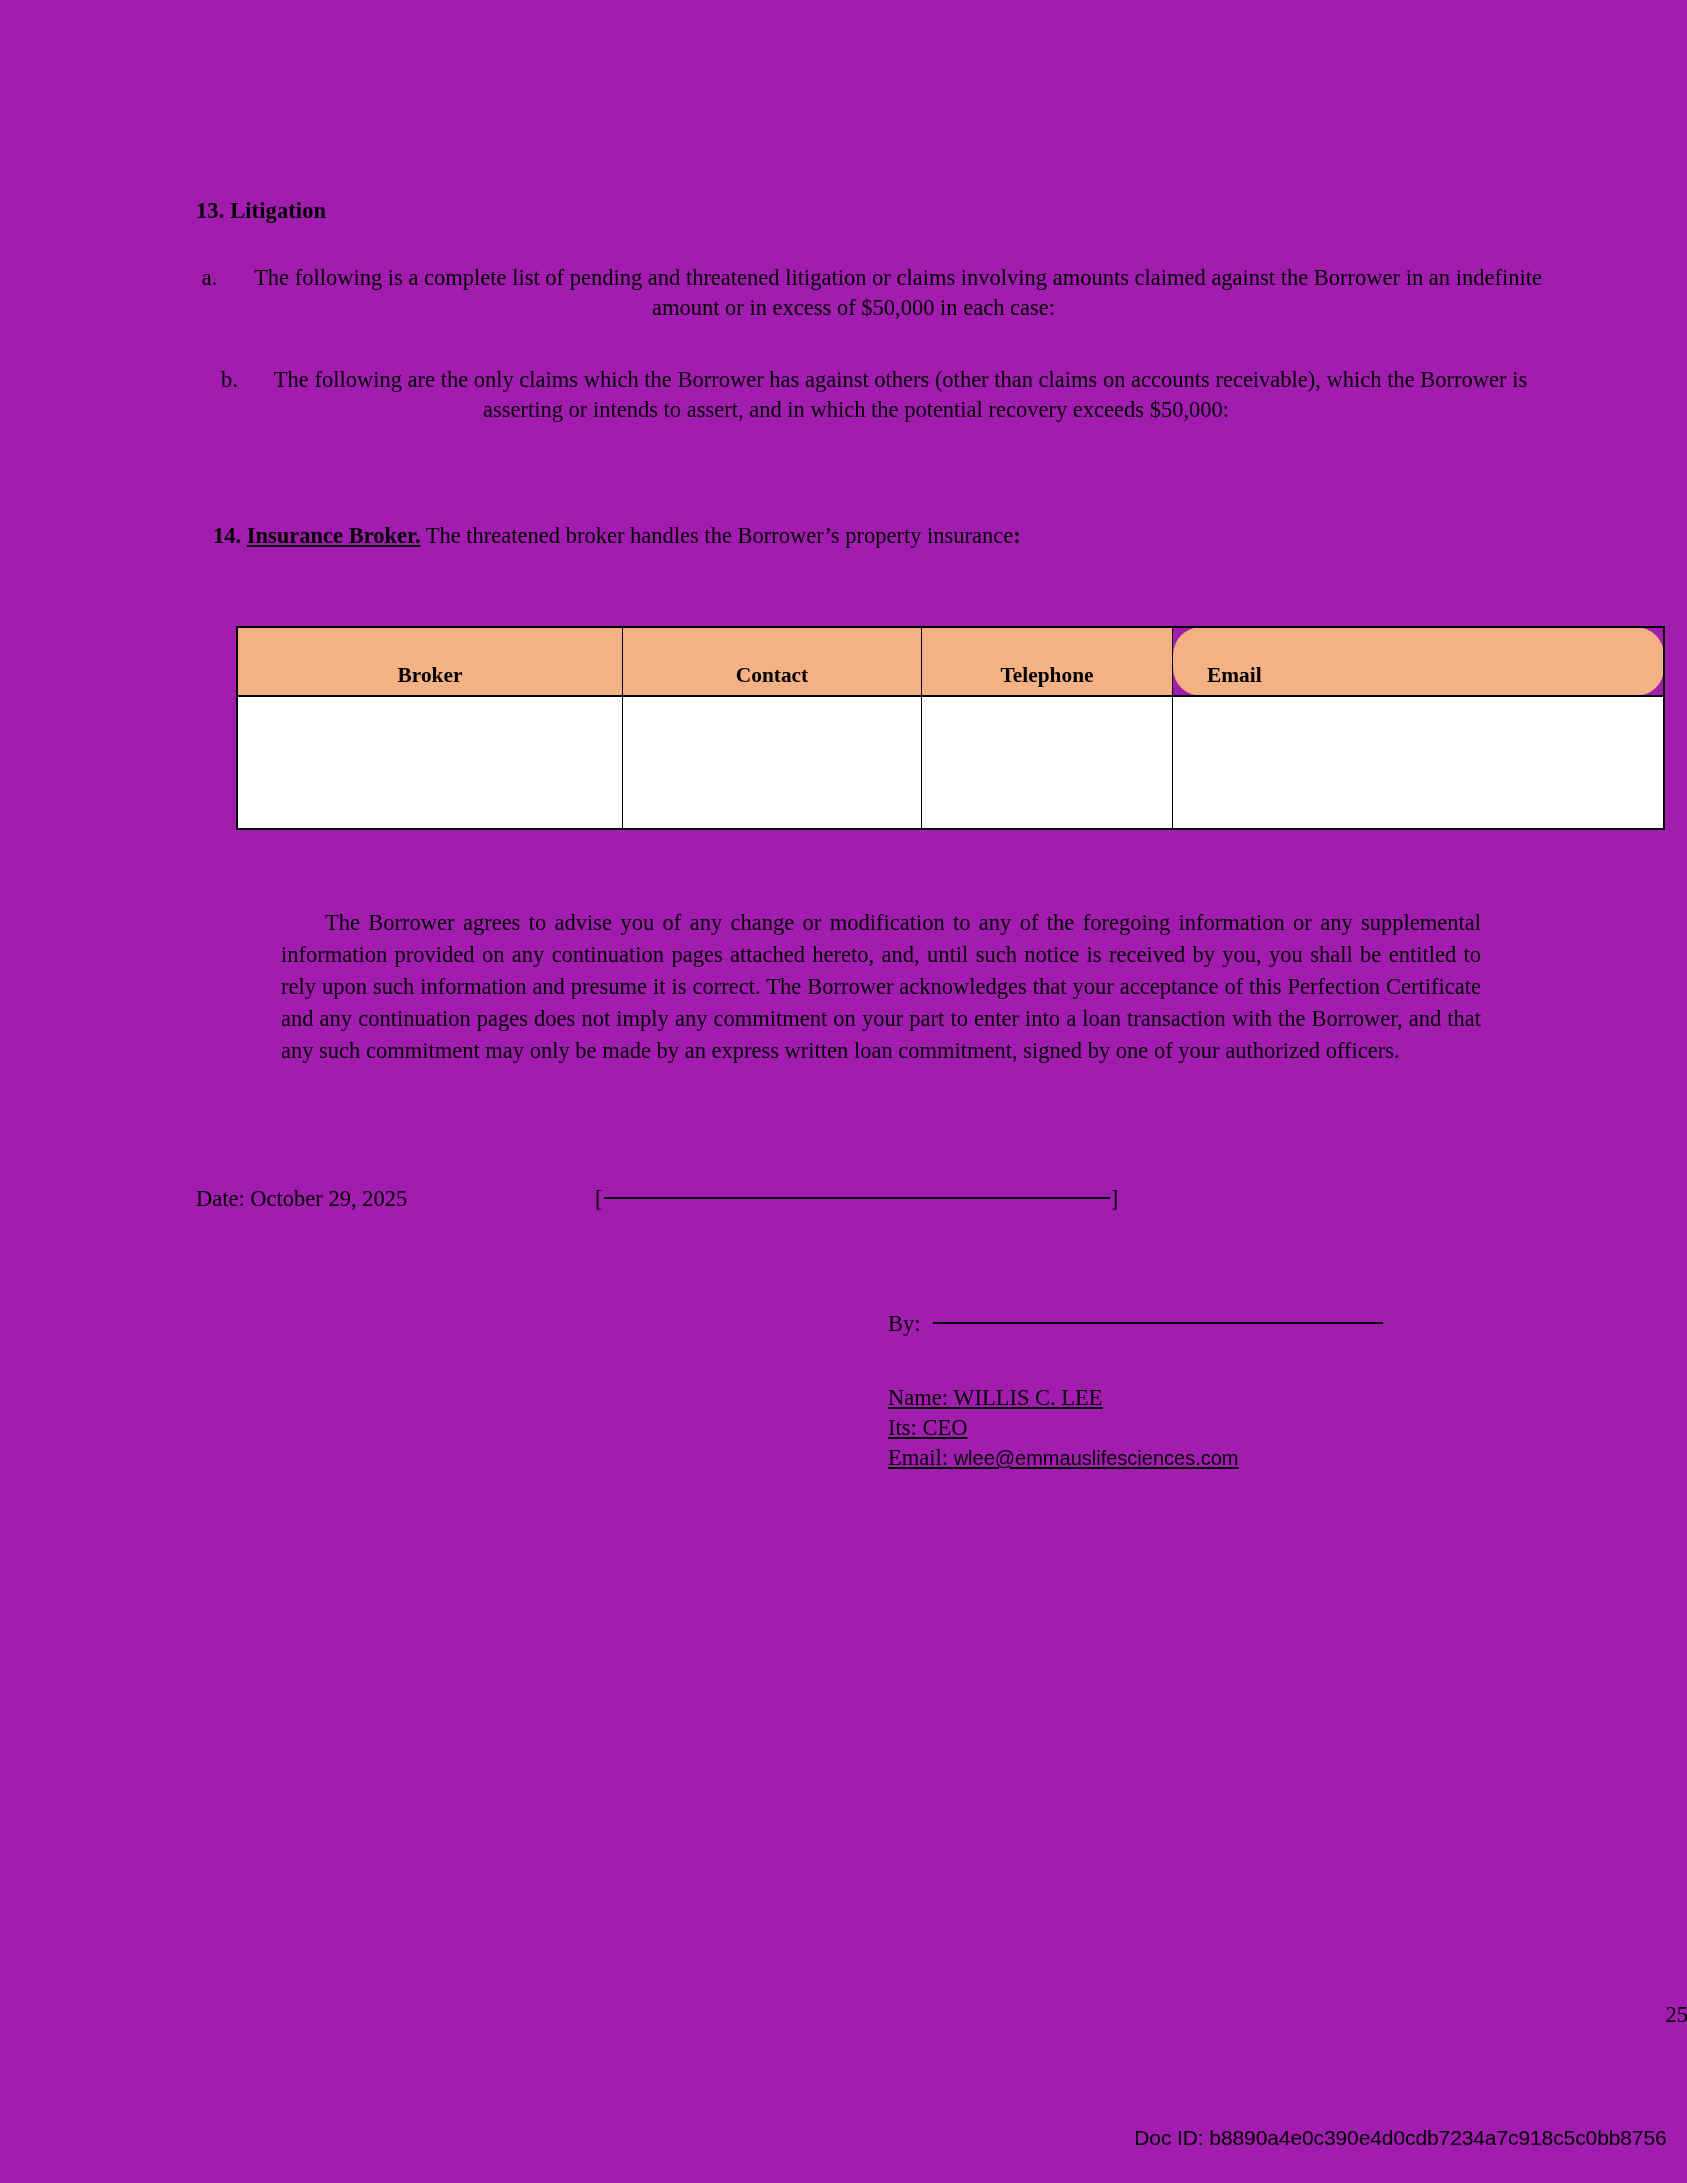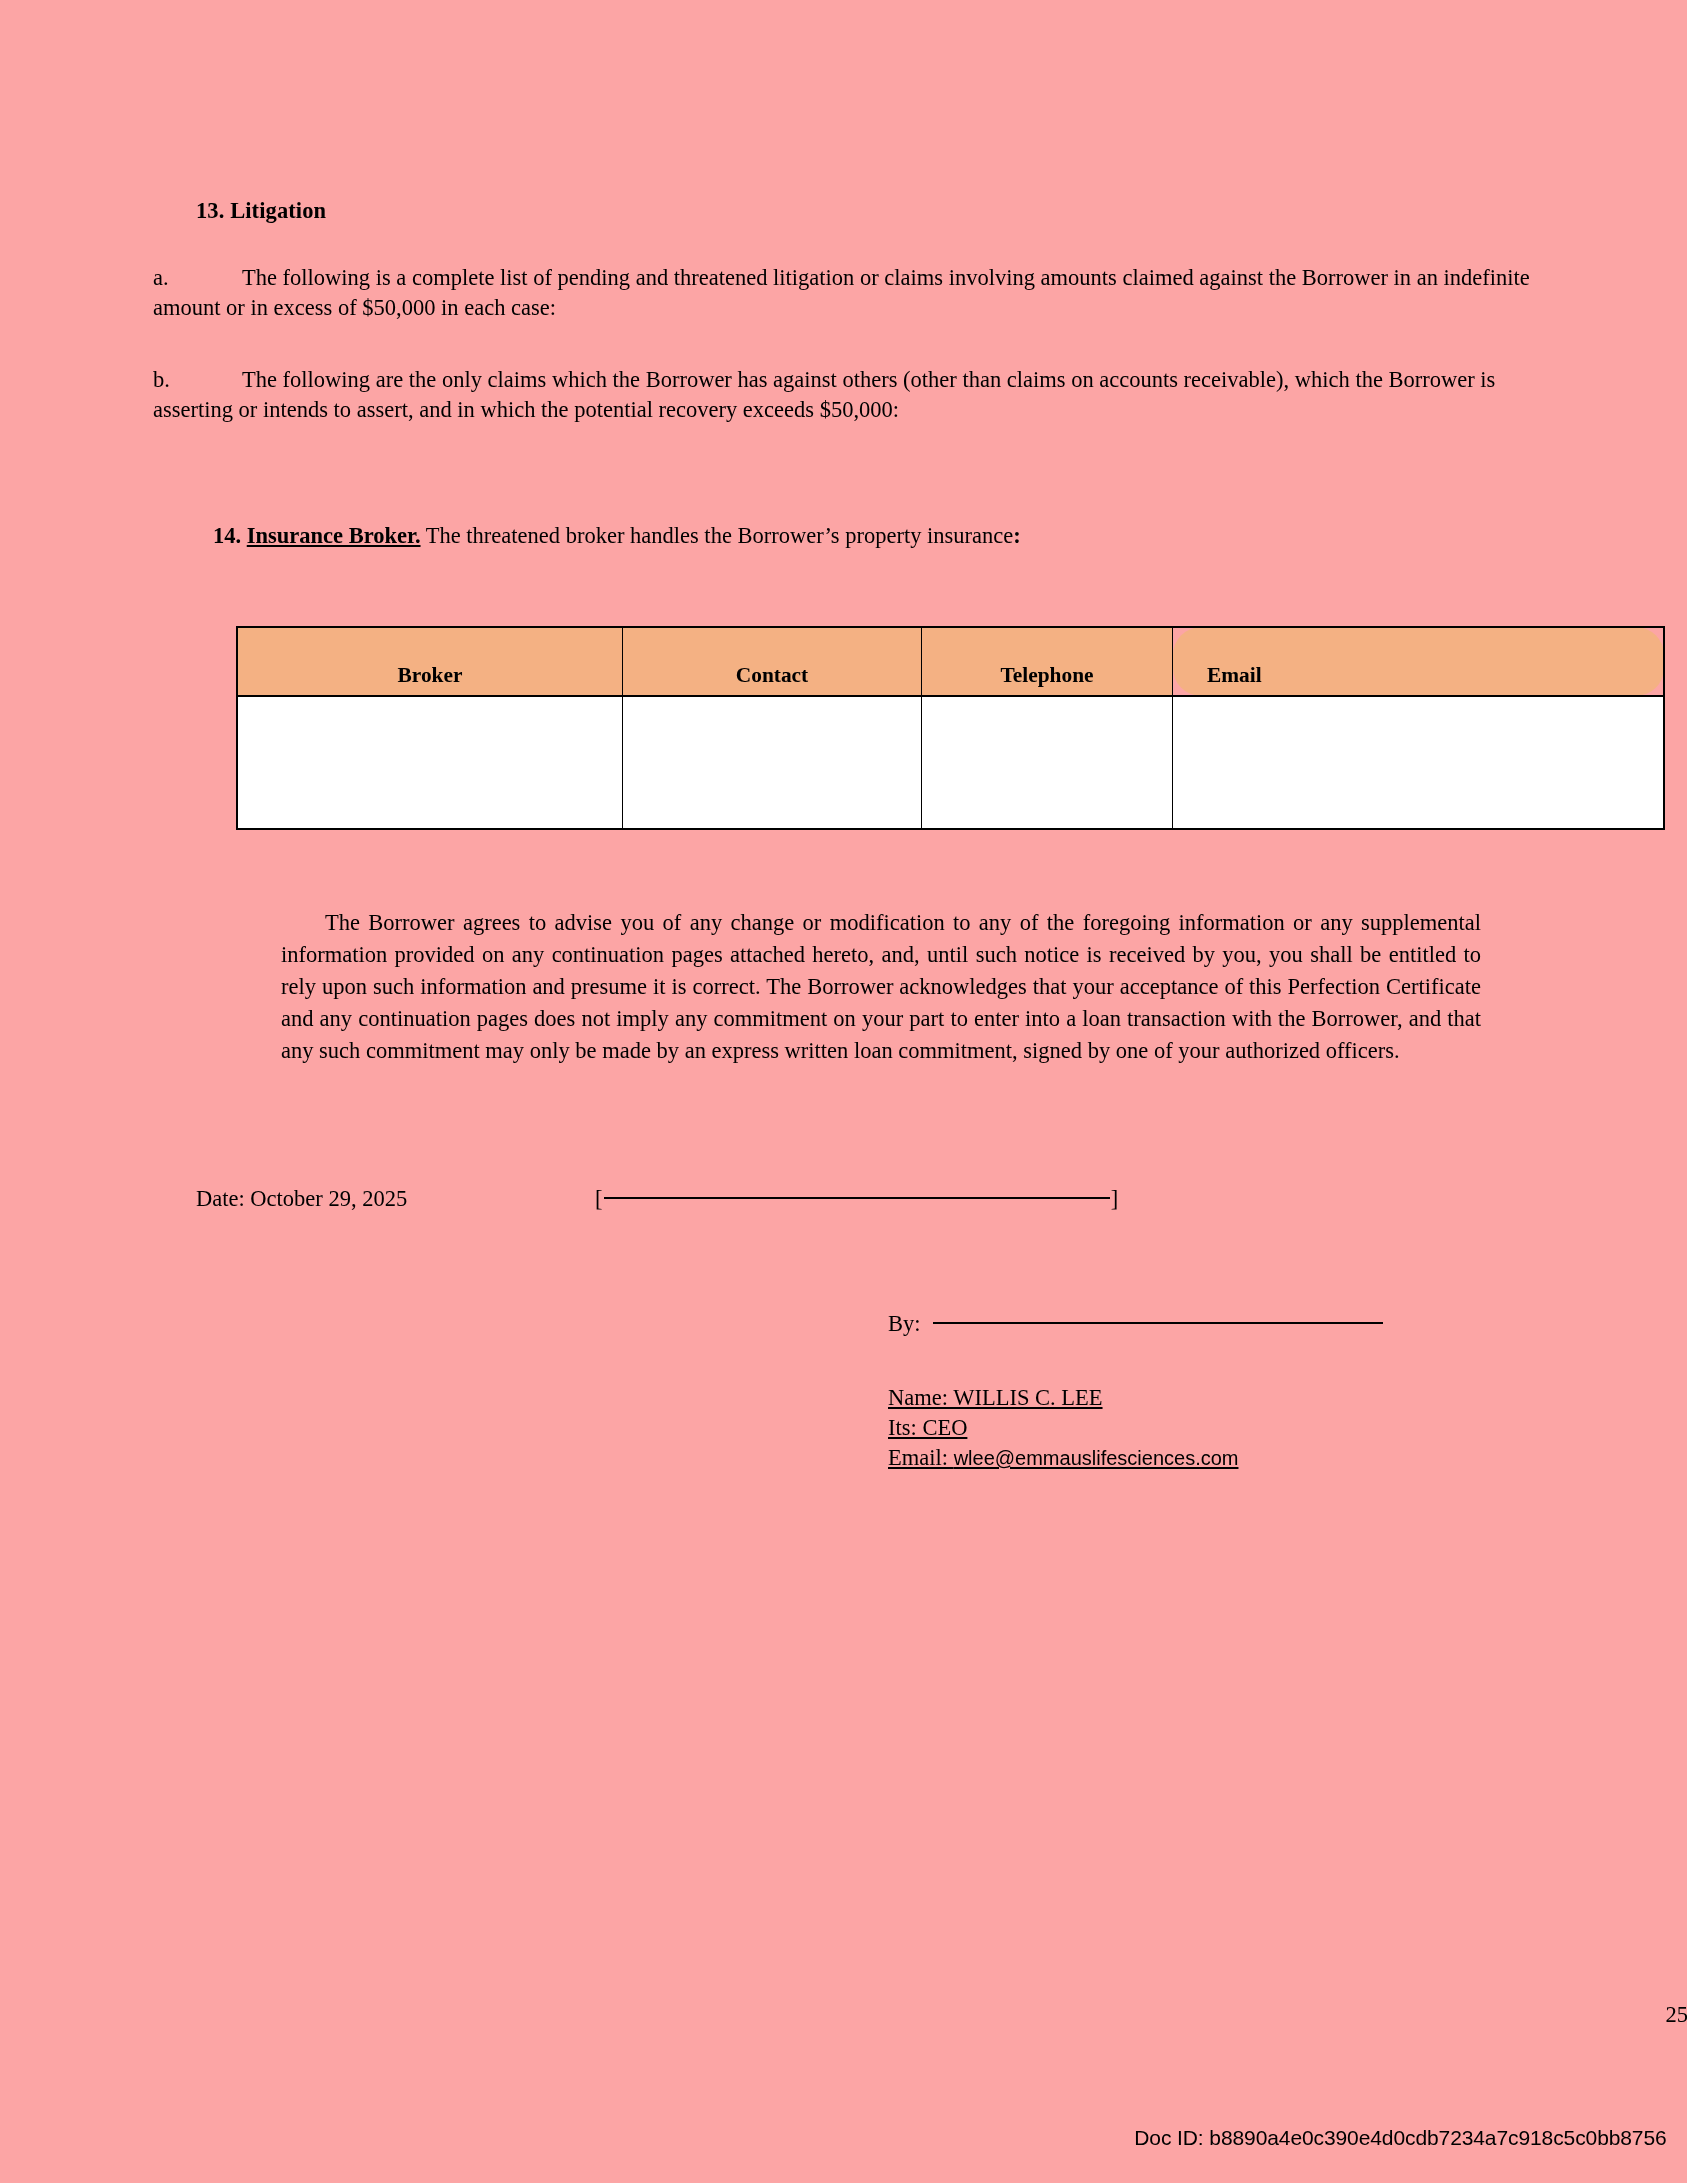--- a/index.html
+++ b/index.html
@@ -5,39 +5,39 @@
 <style>
   html, body {
     margin: 0;
     padding: 0;
     background: #ffffff;
   }
   .page {
     position: relative;
     width: 1688px;
     height: 2183px;
-    background: #fca5a5;
+    background: #a21caf;
     font-family: "Liberation Serif", "DejaVu Serif", serif;
     color: #000000;
     overflow: hidden;
   }
 
   
   .blk { position: absolute; }
 
   .sec-heading {
     font-size: 22.5px;
     font-weight: bold;
     letter-spacing: 0.1px;
   }
 
   .para {
     font-size: 22.5px;
     line-height: 1.33;
-    text-align: left;
+    text-align: center;
   }
 
   .para .lead {
     display: inline-block;
     width: 89px;
   }
 
   .justified {
     font-size: 22.5px;
     line-height: 1.42;

